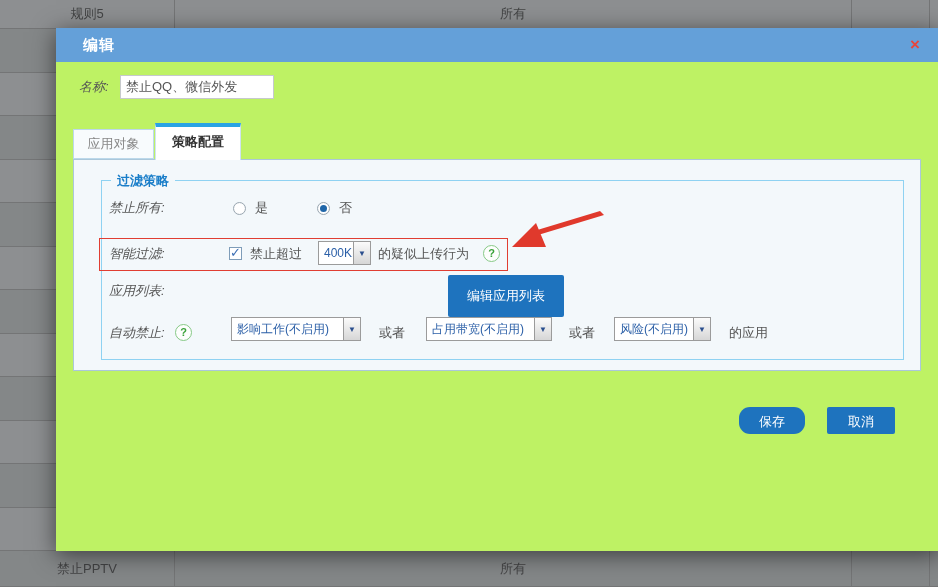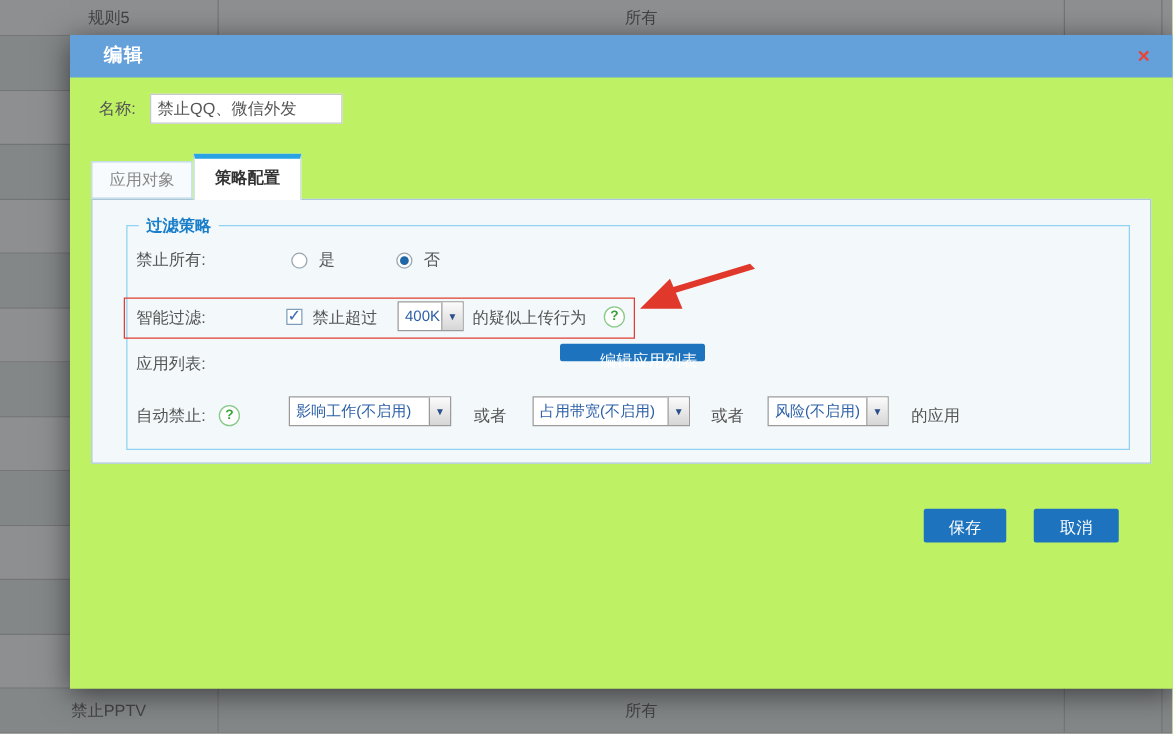--- a/index.html
+++ b/index.html
@@ -35,21 +35,21 @@
   
   .tab{position:absolute;box-sizing:border-box;text-align:center;font-size:13px;cursor:pointer;}
   #tab-inactive{left:17px;top:101px;width:81px;height:30px;line-height:28px;background:#f8fbfd;border:1px solid #bcd8ea;color:#888;}
   #tab-active{left:99px;top:95px;width:86px;height:37px;line-height:30px;background:#fff;border:1px solid #cfe3f0;border-bottom:none;
     border-top:4px solid #29a3e4;color:#333;font-weight:bold;z-index:3;}
   
   #panel{position:absolute;left:17px;top:131px;width:848px;height:212px;border:1px solid #abc7da;box-sizing:border-box;background:#f3f8fb;}
   
   #fieldset{position:absolute;left:45px;top:152px;width:803px;height:180px;border:1px solid #8fd2f2;box-sizing:border-box;}
   #legend{position:absolute;left:55px;top:144px;padding:0 6px;background:#f3f8fb;color:#1a7ec9;font-size:13px;font-weight:bold;z-index:3;}
-  .lbl{position:absolute;font-size:13px;color:#555;line-height:20px;white-space:nowrap;}
+  .lbl{position:absolute;font-size:13px;color:#555;line-height:20px;white-space:nowrap;font-style:italic;}
   .txt{position:absolute;font-size:13px;color:#555;line-height:20px;white-space:nowrap;}
   
   .radio{position:absolute;width:13px;height:13px;border:1px solid #9aa7b1;border-radius:50%;background:radial-gradient(#fff 55%,#e7ebee);box-sizing:border-box;cursor:pointer;}
   .radio.selected::after{content:"";position:absolute;left:2px;top:2px;width:7px;height:7px;border-radius:50%;background:#1f66a8;}
   
   .checkbox{position:absolute;width:13px;height:13px;border:1px solid #7f9db9;background:#fff;box-sizing:border-box;cursor:pointer;}
   .checkbox::after{content:"\2713";position:absolute;left:0px;top:-3px;font-size:13px;font-weight:bold;color:#3d6fb4;}
   
   .select{position:absolute;height:24px;border:1px solid #9b9b9b;background:#fff;box-sizing:border-box;display:flex;cursor:pointer;}
   .select .select-text{flex:1;overflow:hidden;white-space:nowrap;font-size:12px;color:#2b5fa7;line-height:22px;padding-left:5px;}
@@ -57,22 +57,22 @@
     display:flex;align-items:center;justify-content:center;font-size:8px;color:#2b4f8e;}
   
   .help{position:absolute;width:15px;height:15px;border:1px solid #86c986;border-radius:50%;background:#fdfefd;
     color:#3aa23a;font-size:11px;font-weight:bold;text-align:center;line-height:15px;cursor:pointer;}
   
   #red-box{position:absolute;left:43px;top:210px;width:407px;height:31px;border:1px solid #e03e32;z-index:4;pointer-events:none;}
   #red-arrow{position:absolute;left:448px;top:177px;z-index:4;pointer-events:none;}
   
   .blue-btn{position:absolute;background:#1e73be;color:#fff;font-size:13px;text-align:center;border:none;cursor:pointer;
     font-family:inherit;border-radius:2px;}
-  #edit-app-btn{left:392px;top:247px;width:116px;height:14px;line-height:26px;text-align:right;}
-  #save-btn{left:683px;top:379px;width:66px;height:27px;line-height:27px;}
+  #edit-app-btn{left:392px;top:247px;width:116px;height:42px;line-height:26px;}
+  #save-btn{left:683px;top:379px;width:66px;height:27px;line-height:27px;border-radius:11px;}
   #cancel-btn{left:771px;top:379px;width:68px;height:27px;line-height:27px;}
 </style>
 </head>
 <body>
 
 <div id="bg-table">
     <div class="bg-row light" style="top: 0px; height: 29px;">
       <div class="bg-cell bg-c1">规则5</div>
       <div class="bg-cell bg-c2">所有</div>
       <div class="bg-cell bg-c3"></div>

